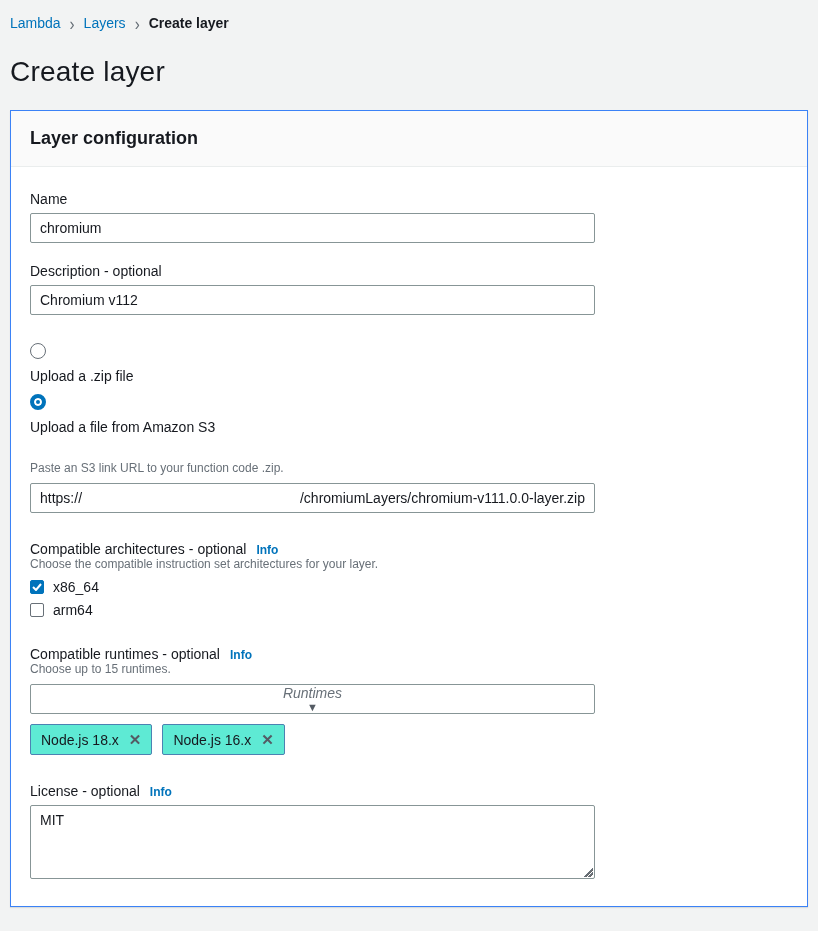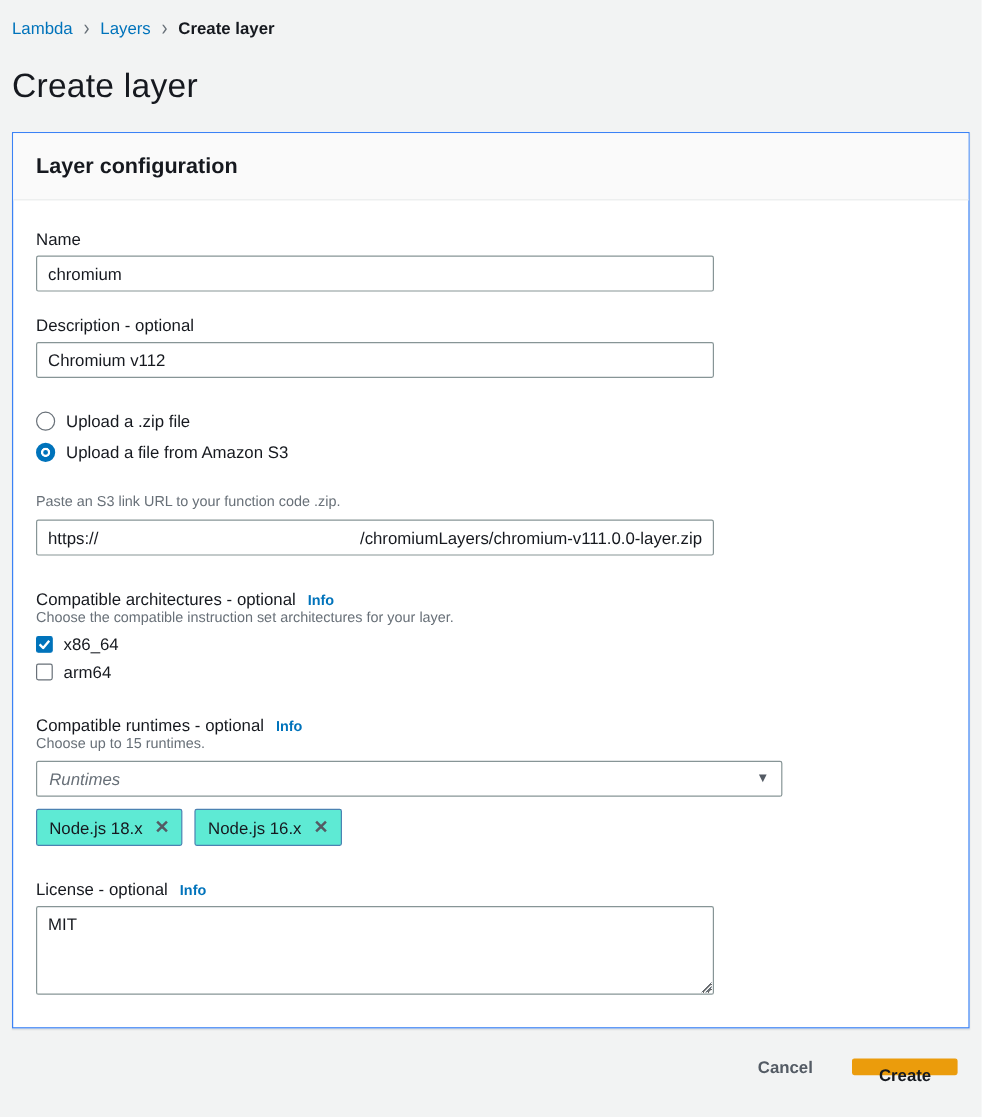--- a/index.html
+++ b/index.html
@@ -53,21 +53,21 @@
   .text-input {
     width: 565px; height: 30px;
     border: 1px solid #879596; border-radius: 2px;
     padding: 0 9px; font-size: 14px; color: #16191f;
     font-family: "Liberation Sans", sans-serif;
     background: #fff; outline: none;
   }
 
   
   .radio-group { margin: 28px 0; }
-  .radio-row { display: flex; align-items: flex-start; gap: 9px; margin-bottom: 10px; cursor: pointer; }
+  .radio-row { display: flex; align-items: flex-start; gap: 9px; margin-bottom: 10px; cursor: pointer; flex-direction: column; }
   .radio {
     width: 16px; height: 16px; border-radius: 50%;
     border: 1px solid #687078; background: #fff; flex: 0 0 auto;
   }
   .radio.selected {
     border: 4px solid #0073bb; background: #0073bb;
     box-shadow: inset 0 0 0 2px #fff;
   }
   .radio-label { font-size: 14px; color: #16191f; }
 
@@ -85,24 +85,24 @@
   .checkbox {
     width: 14px; height: 14px; border-radius: 2px; flex: 0 0 auto;
     border: 1px solid #687078; background: #fff;
     display: flex; align-items: center; justify-content: center;
   }
   .checkbox.checked { background: #0073bb; border-color: #0073bb; }
   .checkbox svg { display: block; }
 
   
   .select {
-    width: 622px; height: 30px;
+    width: 565px; height: 30px;
     border: 1px solid #879596; border-radius: 2px; background: #fff;
     display: flex; align-items: center; justify-content: space-between;
-    padding: 0 10px; cursor: pointer;
+    padding: 0 10px; cursor: pointer; flex-direction: column;
   }
   .select .placeholder { font-style: italic; color: #687078; font-size: 14px; }
   .select .caret { color: #545b64; font-size: 11px; }
 
   
   .chips { display: flex; gap: 10px; margin-top: 10px; }
   .chip {
     display: flex; align-items: center; gap: 10px;
     background: #5eead4; border: 1px solid #4c82b2; border-radius: 2px;
     padding: 5px 10px; font-size: 14px; color: #16191f; height: 31px;

